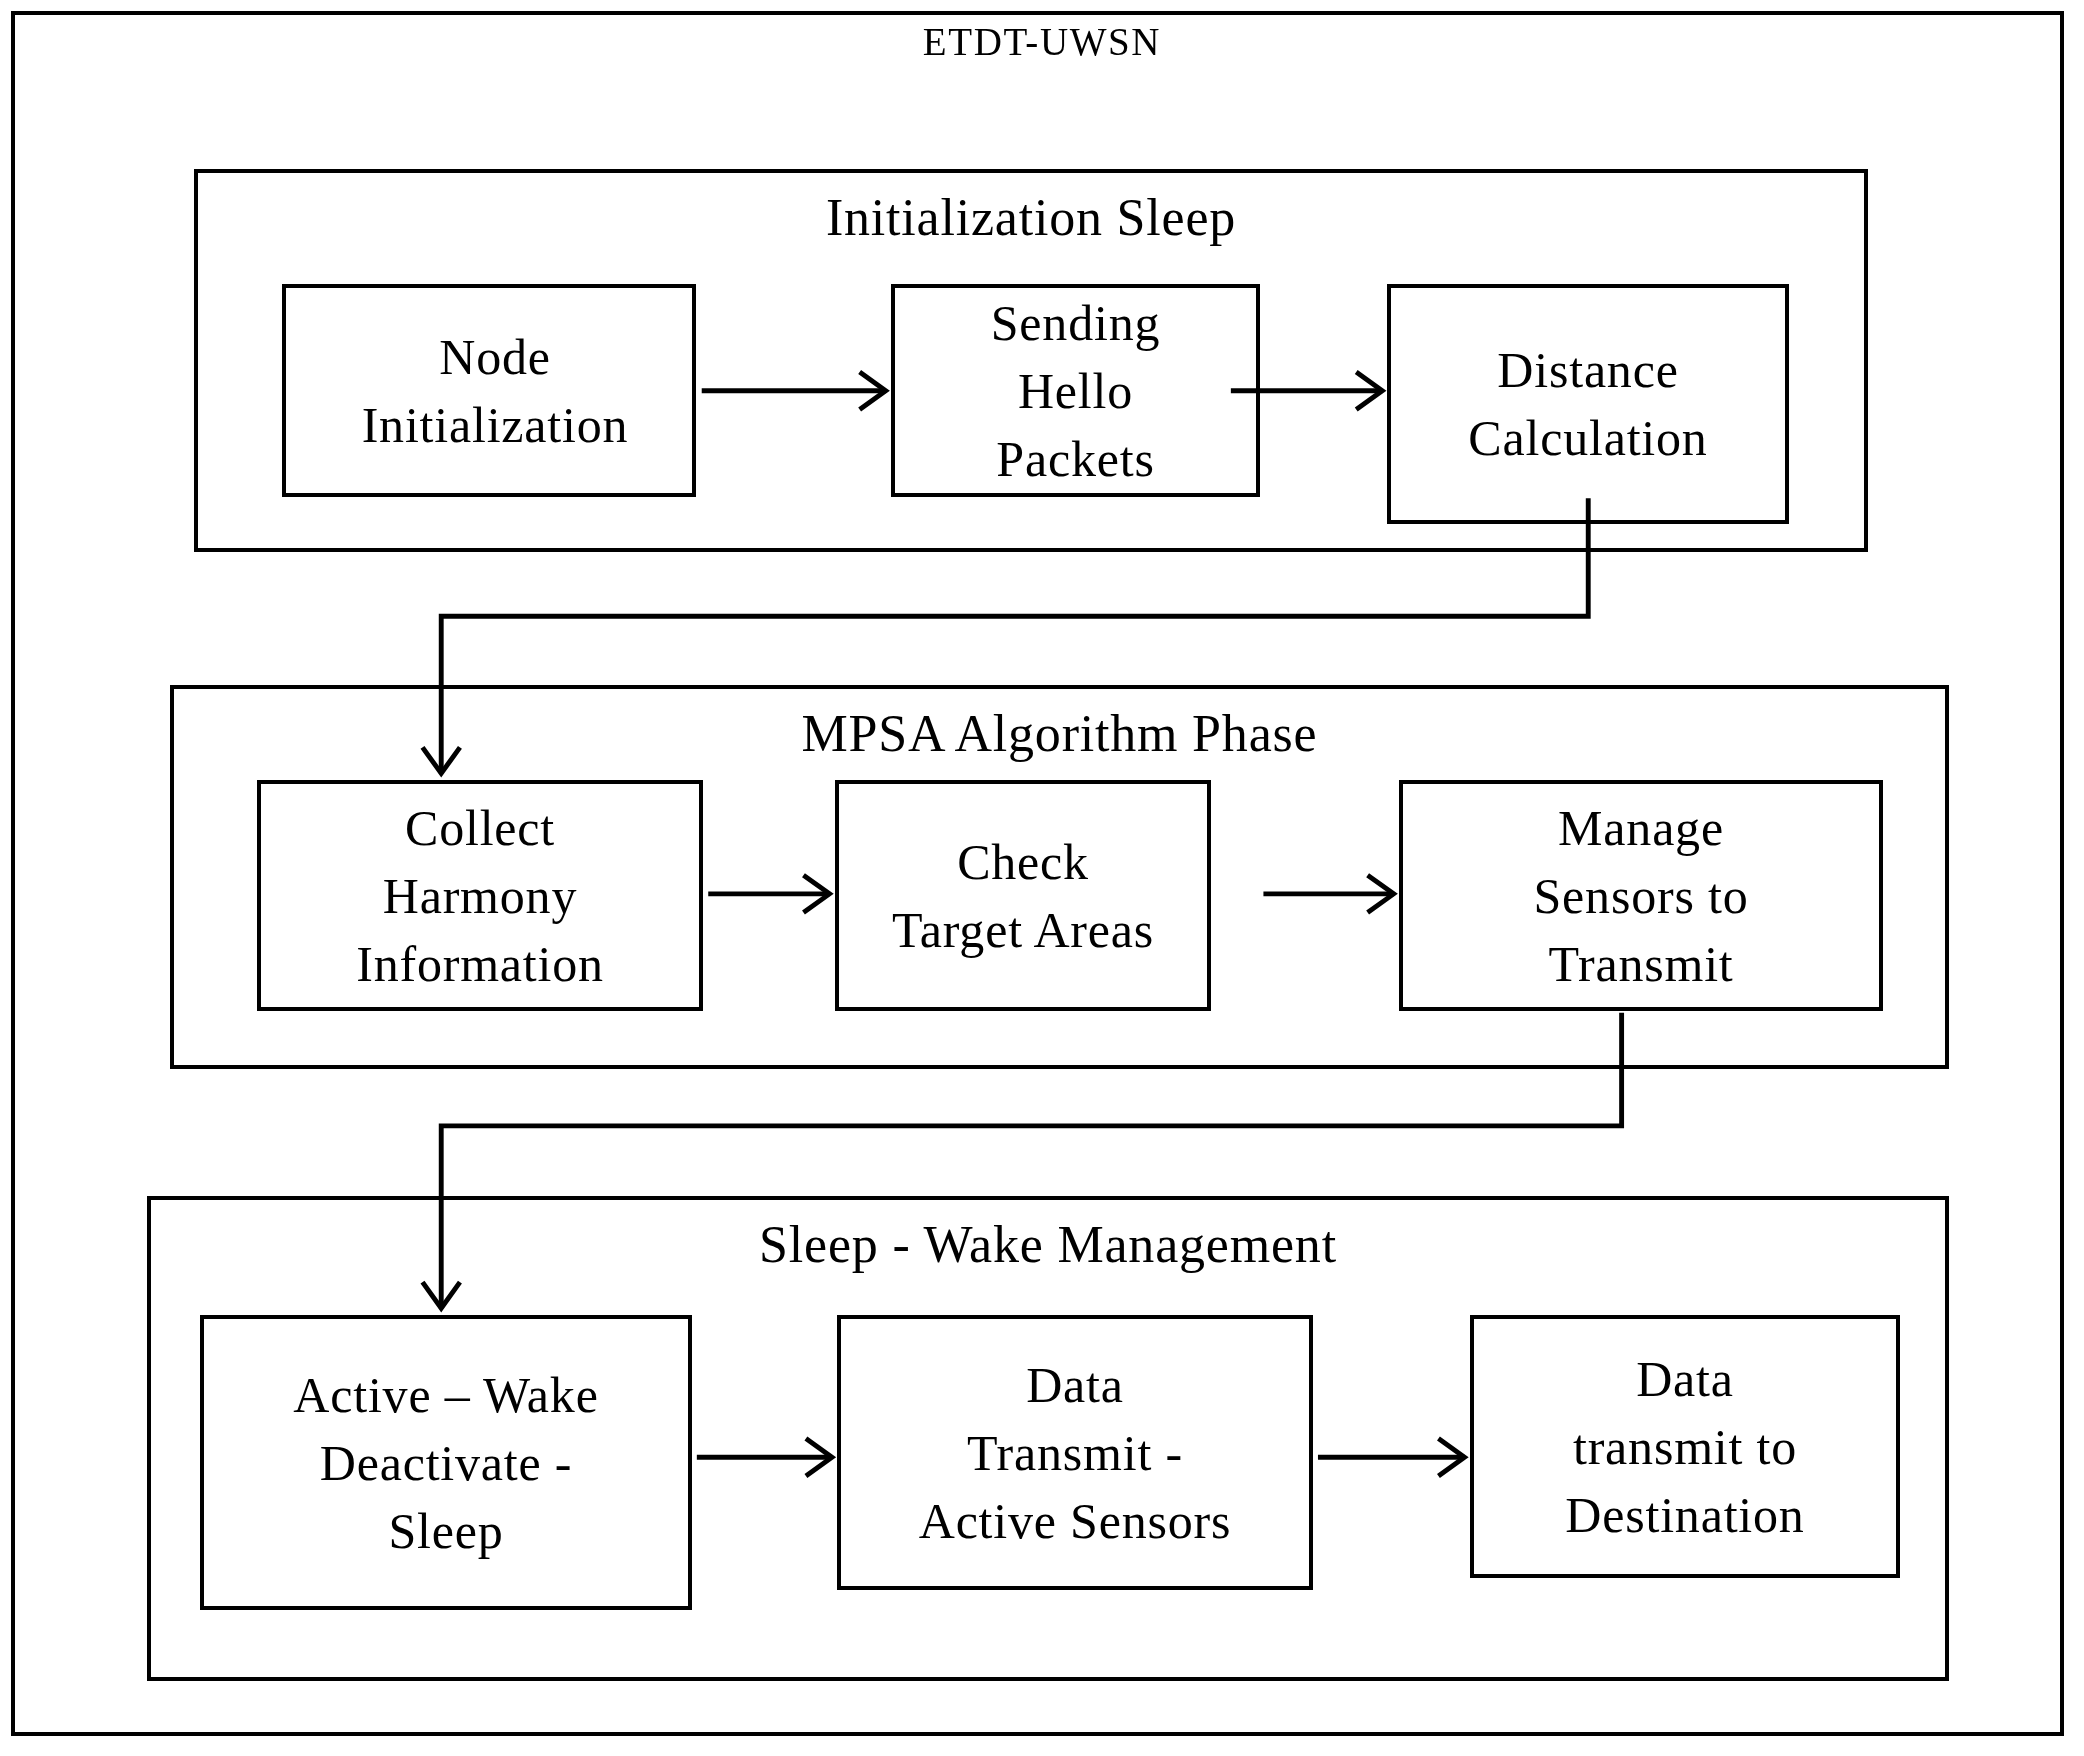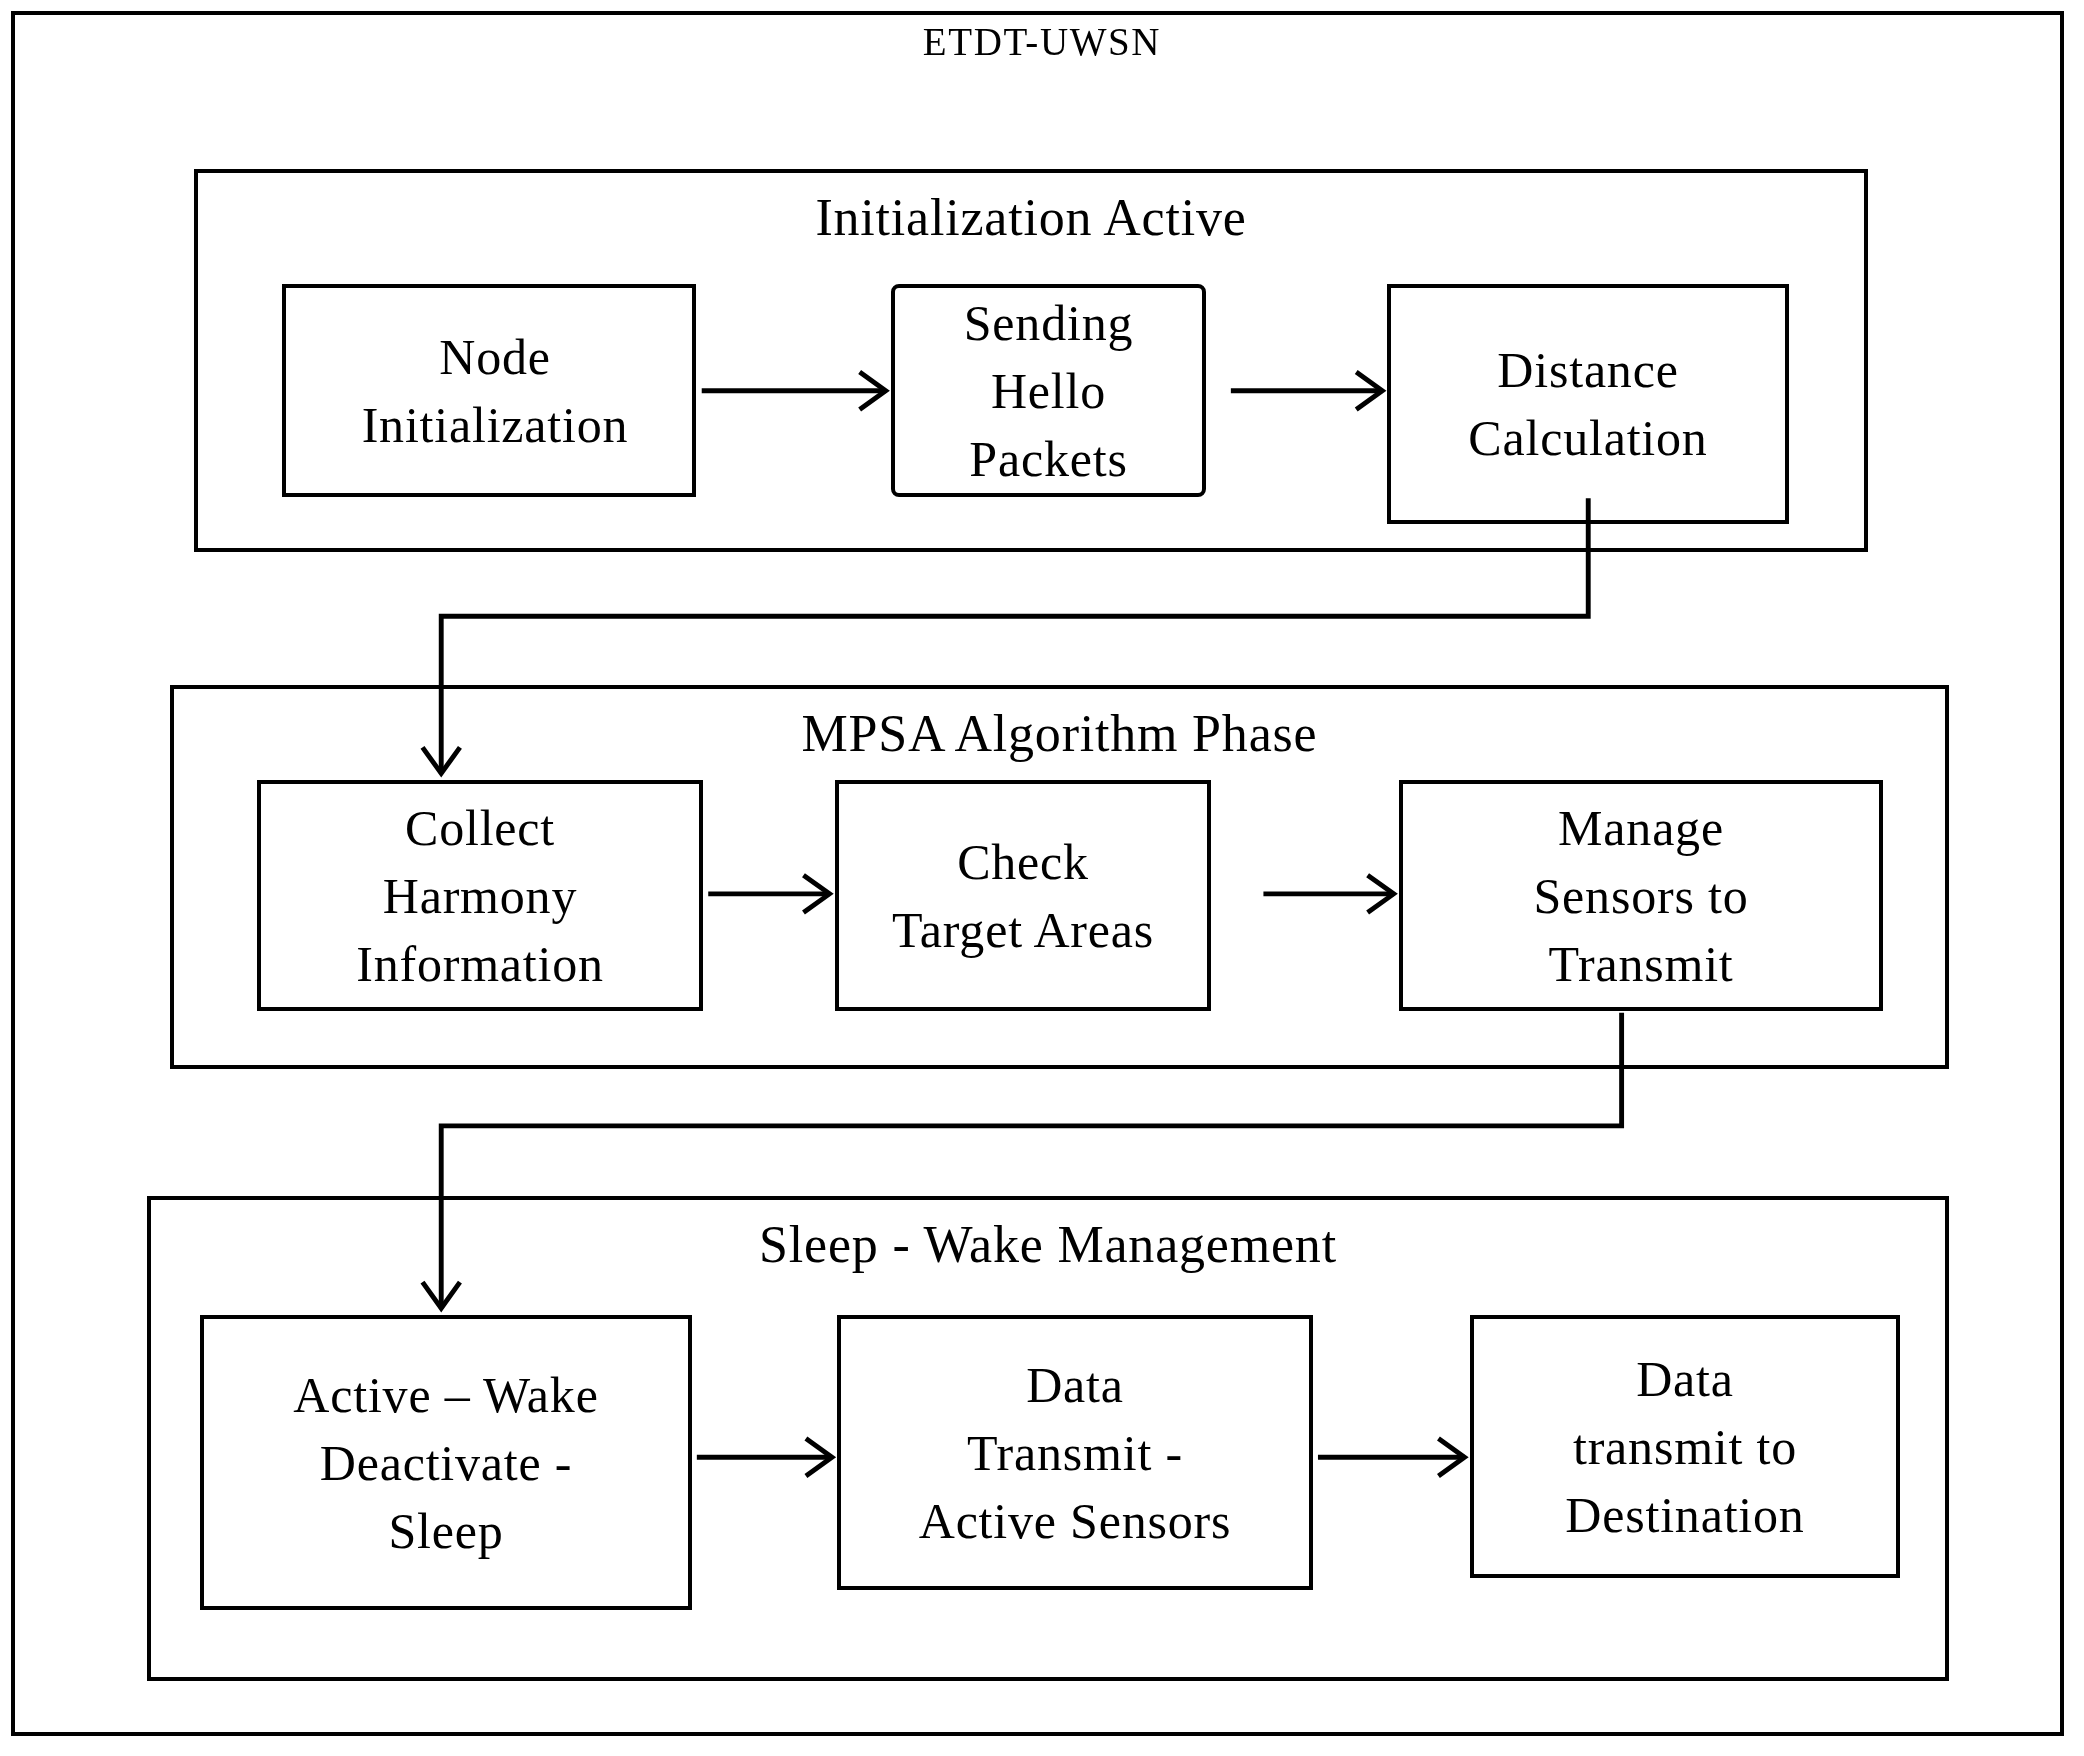--- a/index.html
+++ b/index.html
@@ -63,21 +63,21 @@
   .node-label {
     white-space: pre-line;
     text-align: center;
     font-size: 50px;
     line-height: 1.36;
     letter-spacing: 0.8px;
     width: 100%;
   }
   
   #box-node-init { left: 282px;  top: 284px; width: 414px; height: 213px; padding-left: 12px; }
-  #box-hello     { left: 891px; top: 284px; width: 315px; height: 213px; border-radius: 8px; }
+  #box-hello     { left: 891px; top: 284px; width: 369px; height: 213px; }
   #box-distance  { left: 1387px; top: 284px; width: 402px; height: 240px; }
   
   #box-collect   { left: 257px;  top: 780px; width: 446px; height: 231px; }
   #box-check     { left: 835px; top: 780px; width: 376px; height: 231px; }
   #box-manage    { left: 1399px; top: 780px; width: 484px; height: 231px; }
   
   #box-active    { left: 200px;  top: 1315px; width: 492px; height: 295px; }
   #box-transmit  { left: 837px; top: 1315px; width: 476px; height: 275px; }
   #box-dest      { left: 1470px; top: 1315px; width: 430px; height: 263px; }
 
@@ -97,21 +97,21 @@
 </head>
 <body>
 
 <div id="canvas">
 
   <div class="outer-frame"></div>
 
   <div class="diagram-title">ETDT-UWSN</div>
 
   <div class="phase" id="phase-init">
-    <div class="phase-label">Initialization Active</div>
+    <div class="phase-label">Initialization Sleep</div>
   </div>
   <div class="phase" id="phase-mpsa">
     <div class="phase-label">MPSA Algorithm Phase</div>
   </div>
   <div class="phase" id="phase-sleep">
     <div class="phase-label">Sleep - Wake Management</div>
   </div>
 
   <div class="node" id="box-node-init">
     <div class="node-label">Node

